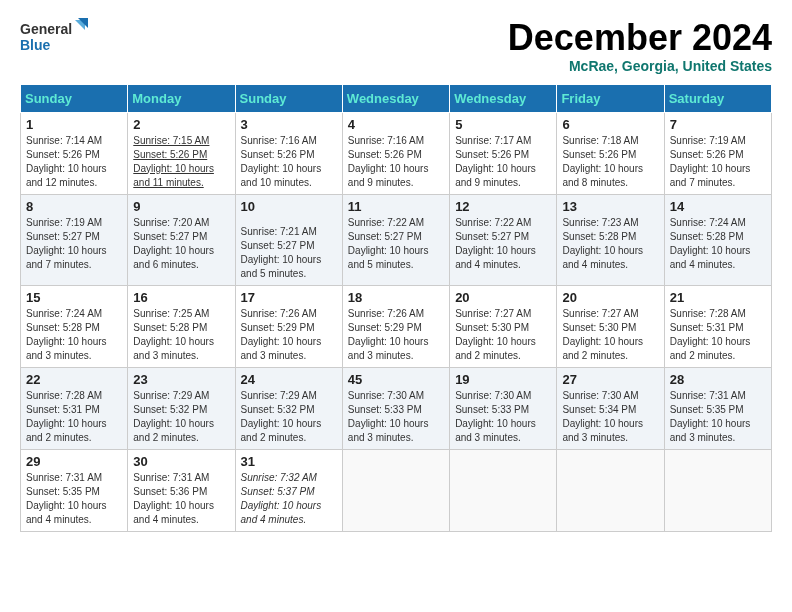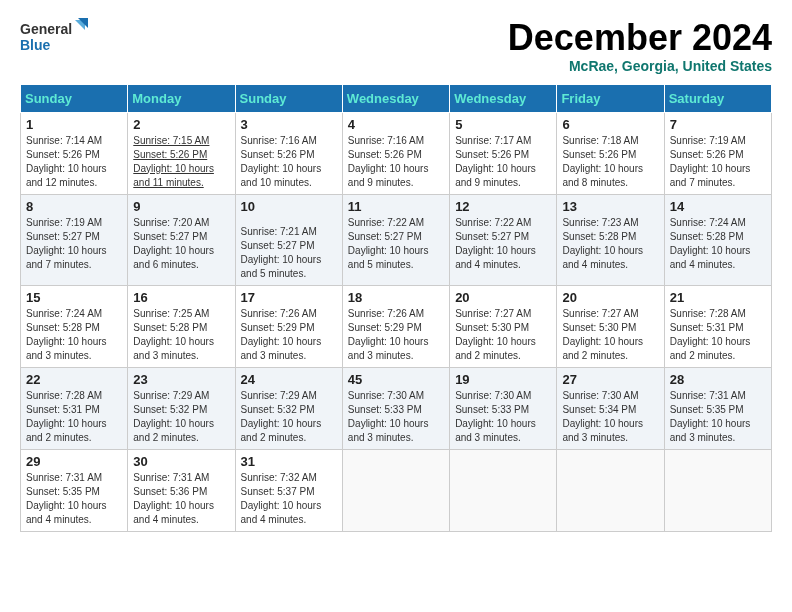--- a/index.html
+++ b/index.html
@@ -328,21 +328,21 @@
           </td>
           <td>
             <span class="day-num">30</span>
             <div class="day-info" style="white-space: pre-line;">Sunrise: 7:31 AM
 Sunset: 5:36 PM
 Daylight: 10 hours
 and 4 minutes.</div>
           </td>
           <td>
             <span class="day-num">31</span>
-            <div class="day-info" style="white-space: pre-line;">Sunrise: 7:32 AM
+            <div class="day-info" style="white-space: pre-line; font-style: italic;">Sunrise: 7:32 AM
 Sunset: 5:37 PM
 Daylight: 10 hours
 and 4 minutes.</div>
           </td>
           <td class="empty-cell"></td>
           <td class="empty-cell"></td>
           <td class="empty-cell"></td>
           <td class="empty-cell"></td>
         </tr>
       </tbody>

